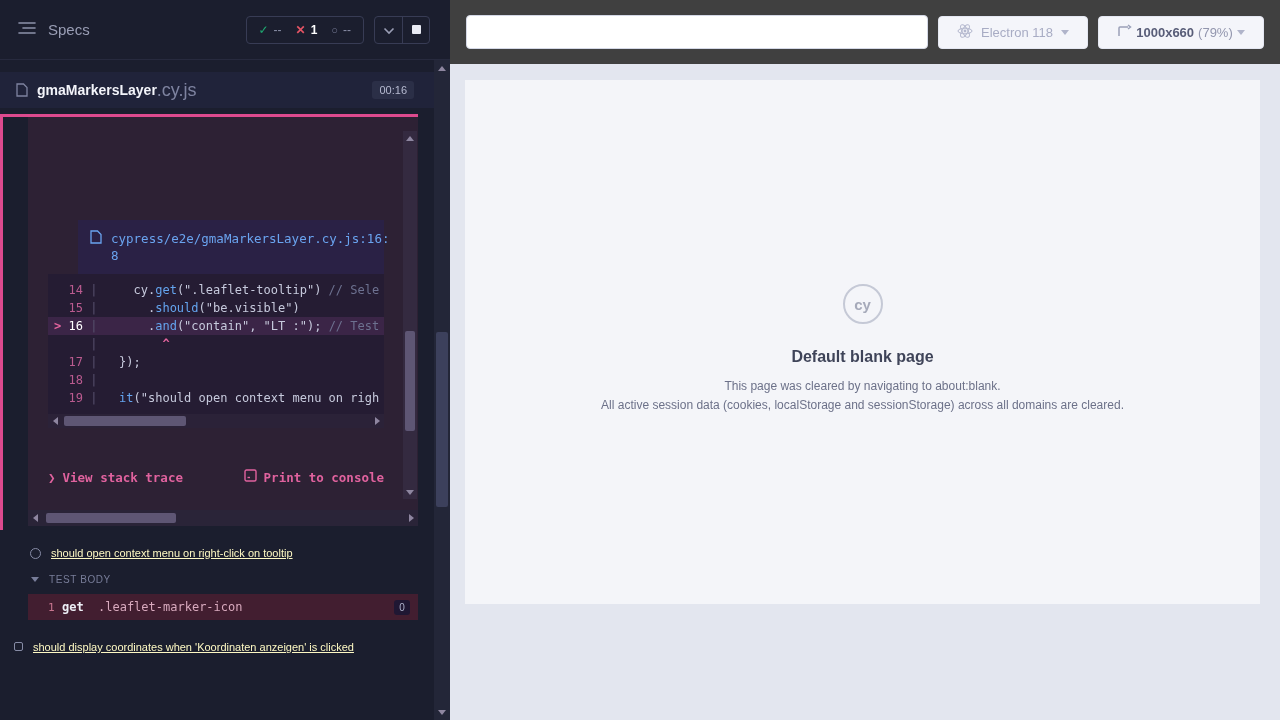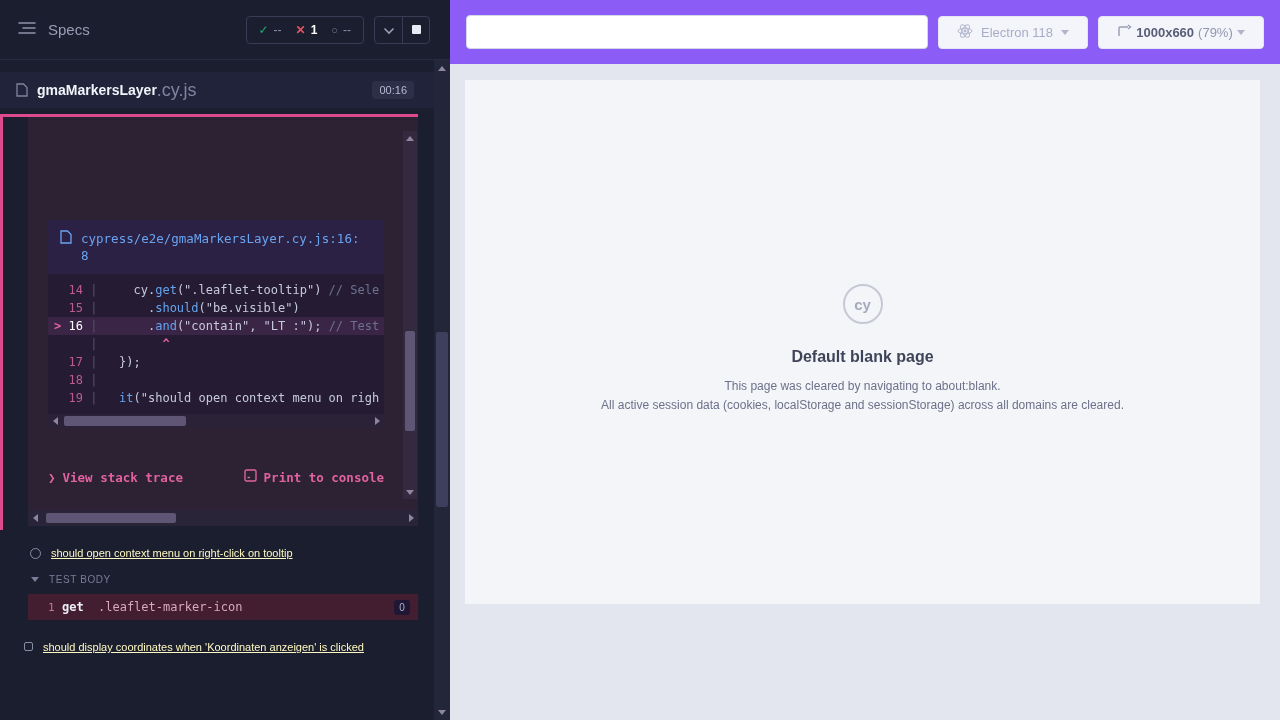--- a/index.html
+++ b/index.html
@@ -30,21 +30,21 @@
   .spec-ext { color:#7e83a0; font-size:18px; }
   .spec-timer { margin-left:auto; background:#2b2f47; color:#b6bad0; font-size:11px; padding:3px 7px; border-radius:3px; }
 
   .fail-topline { position:absolute; left:0; top:114px; width:418px; height:3px; background:#dd4a8e; }
   .fail-leftline { position:absolute; left:0; top:114px; width:3px; height:416px; background:#dd4a8e; }
 
   .error-panel { position:absolute; left:28px; top:117px; width:390px; height:393px; background:#2d2134; }
   .err-msg { position:absolute; left:20px; top:22px; width:324px; color:#e87ba3; font-size:13px; line-height:18px; overflow-wrap:break-word; }
 
   .code-frame { position:absolute; left:20px; top:103px; width:336px; }
-  .code-header { background:#2a2145; padding:10px 12px; display:flex; gap:9px; }
+  .code-header { background:#2a2145; padding:10px 12px; display:flex; gap:9px;margin-left:30px; }
   .code-file-link { color:#6aa4f0; font-family:"DejaVu Sans Mono", monospace; font-size:12.5px; line-height:17px; overflow-wrap:break-word; width:280px; cursor:pointer; }
   .code-body { background:#251c33; padding:7px 0; font-family:"DejaVu Sans Mono", monospace; font-size:12px; line-height:18px; white-space:pre; overflow:hidden; }
   .code-line { padding-left:6px; }
   .code-line.hl { background:#3b2547; }
   .marker { color:#e4649e; font-weight:bold; }
   .lnum { color:#bb5b90; }
   .code-line.hl .lnum { color:#ffffff; }
   .pipe { color:#56506e; }
   .tok-plain { color:#c7cadd; }
   .tok-fn { color:#64a4ee; }
@@ -82,31 +82,31 @@
   .testbody-row { position:absolute; left:0; top:574px; width:418px; display:flex; align-items:center; gap:10px; padding-left:31px; cursor:pointer; }
   .chev-down-sm { width:0; height:0; border-left:4px solid transparent; border-right:4px solid transparent; border-top:5px solid #787d99; }
   .testbody-label { color:#787d99; font-size:10px; letter-spacing:0.6px; }
 
   .command-row { position:absolute; left:28px; top:594px; width:390px; height:26px; background:#421e30; display:flex; align-items:center; cursor:pointer; }
   .cmd-num { width:34px; text-align:left; padding-left:20px; color:#c9768f; font-family:"DejaVu Sans Mono", monospace; font-size:11px; }
   .cmd-method { width:36px; color:#eceef5; font-family:"DejaVu Sans Mono", monospace; font-size:12px; font-weight:bold; }
   .cmd-msg { color:#d9aabe; font-family:"DejaVu Sans Mono", monospace; font-size:12px; }
   .cmd-badge { margin-left:auto; margin-right:8px; min-width:16px; height:15px; background:#1f1733; border-radius:3px; color:#aeb2cc; font-size:10px; display:flex; align-items:center; justify-content:center; padding:0 3px; }
 
-  .test-item2 { position:absolute; left:0; top:638px; width:418px; display:flex; gap:10px; padding-left:24px; cursor:pointer; }
+  .test-item2 { position:absolute; left:0; top:638px; width:418px; display:flex; gap:10px; padding-left:14px; cursor:pointer; }
   .test-item2 .state-square { margin-top:4px; }
   .test-item2 .test-title { width:330px; }
 
   .main-vscroll { position:absolute; left:434px; top:60px; width:16px; height:660px; background:#232638; }
   .mv-up { position:absolute; top:0; left:0; width:16px; height:16px; display:flex; align-items:center; justify-content:center; cursor:pointer; }
   .mv-down { position:absolute; bottom:0; left:0; width:16px; height:16px; display:flex; align-items:center; justify-content:center; cursor:pointer; }
   .mv-thumb { position:absolute; left:2px; width:12px; top:272px; height:175px; background:#3c405c; border-radius:2px; cursor:pointer; }
 
   
-  .toolbar { position:absolute; left:450px; top:0; width:830px; height:64px; background:#8b5cf6; }
+  .toolbar { position:absolute; left:450px; top:0; width:830px; height:64px; background:#404040; }
   .url-input { position:absolute; left:16px; top:15px; width:462px; height:34px; border:1px solid #d4d8e6; border-radius:4px; background:#fff; padding:0 10px; font-size:13px; color:#43485e; outline:none; font-family:"Liberation Sans", sans-serif; }
   .browser-select { position:absolute; left:488px; top:16px; width:150px; height:33px; background:#f4f5fa; border:1px solid #e4e7f2; border-radius:4px; display:flex; align-items:center; justify-content:center; gap:8px; cursor:pointer; }
   .browser-label { color:#a8acc4; font-size:13px; }
   .viewport-select { position:absolute; left:648px; top:16px; width:166px; height:33px; background:#f4f5fa; border:1px solid #e4e7f2; border-radius:4px; display:flex; align-items:center; justify-content:center; gap:4px; cursor:pointer; }
   .viewport-size { color:#585d78; font-size:13px; font-weight:bold; }
   .viewport-scale { color:#9296ae; font-size:13px; }
   .dd-chev { width:0; height:0; border-left:4px solid transparent; border-right:4px solid transparent; border-top:5px solid #b0b4ca; }
 
   .main-bg { position:absolute; left:450px; top:64px; width:830px; height:656px; background:#e3e6ef; }
   .aut-page { position:absolute; left:465px; top:80px; width:795px; height:524px; background:#f4f5f9; }

